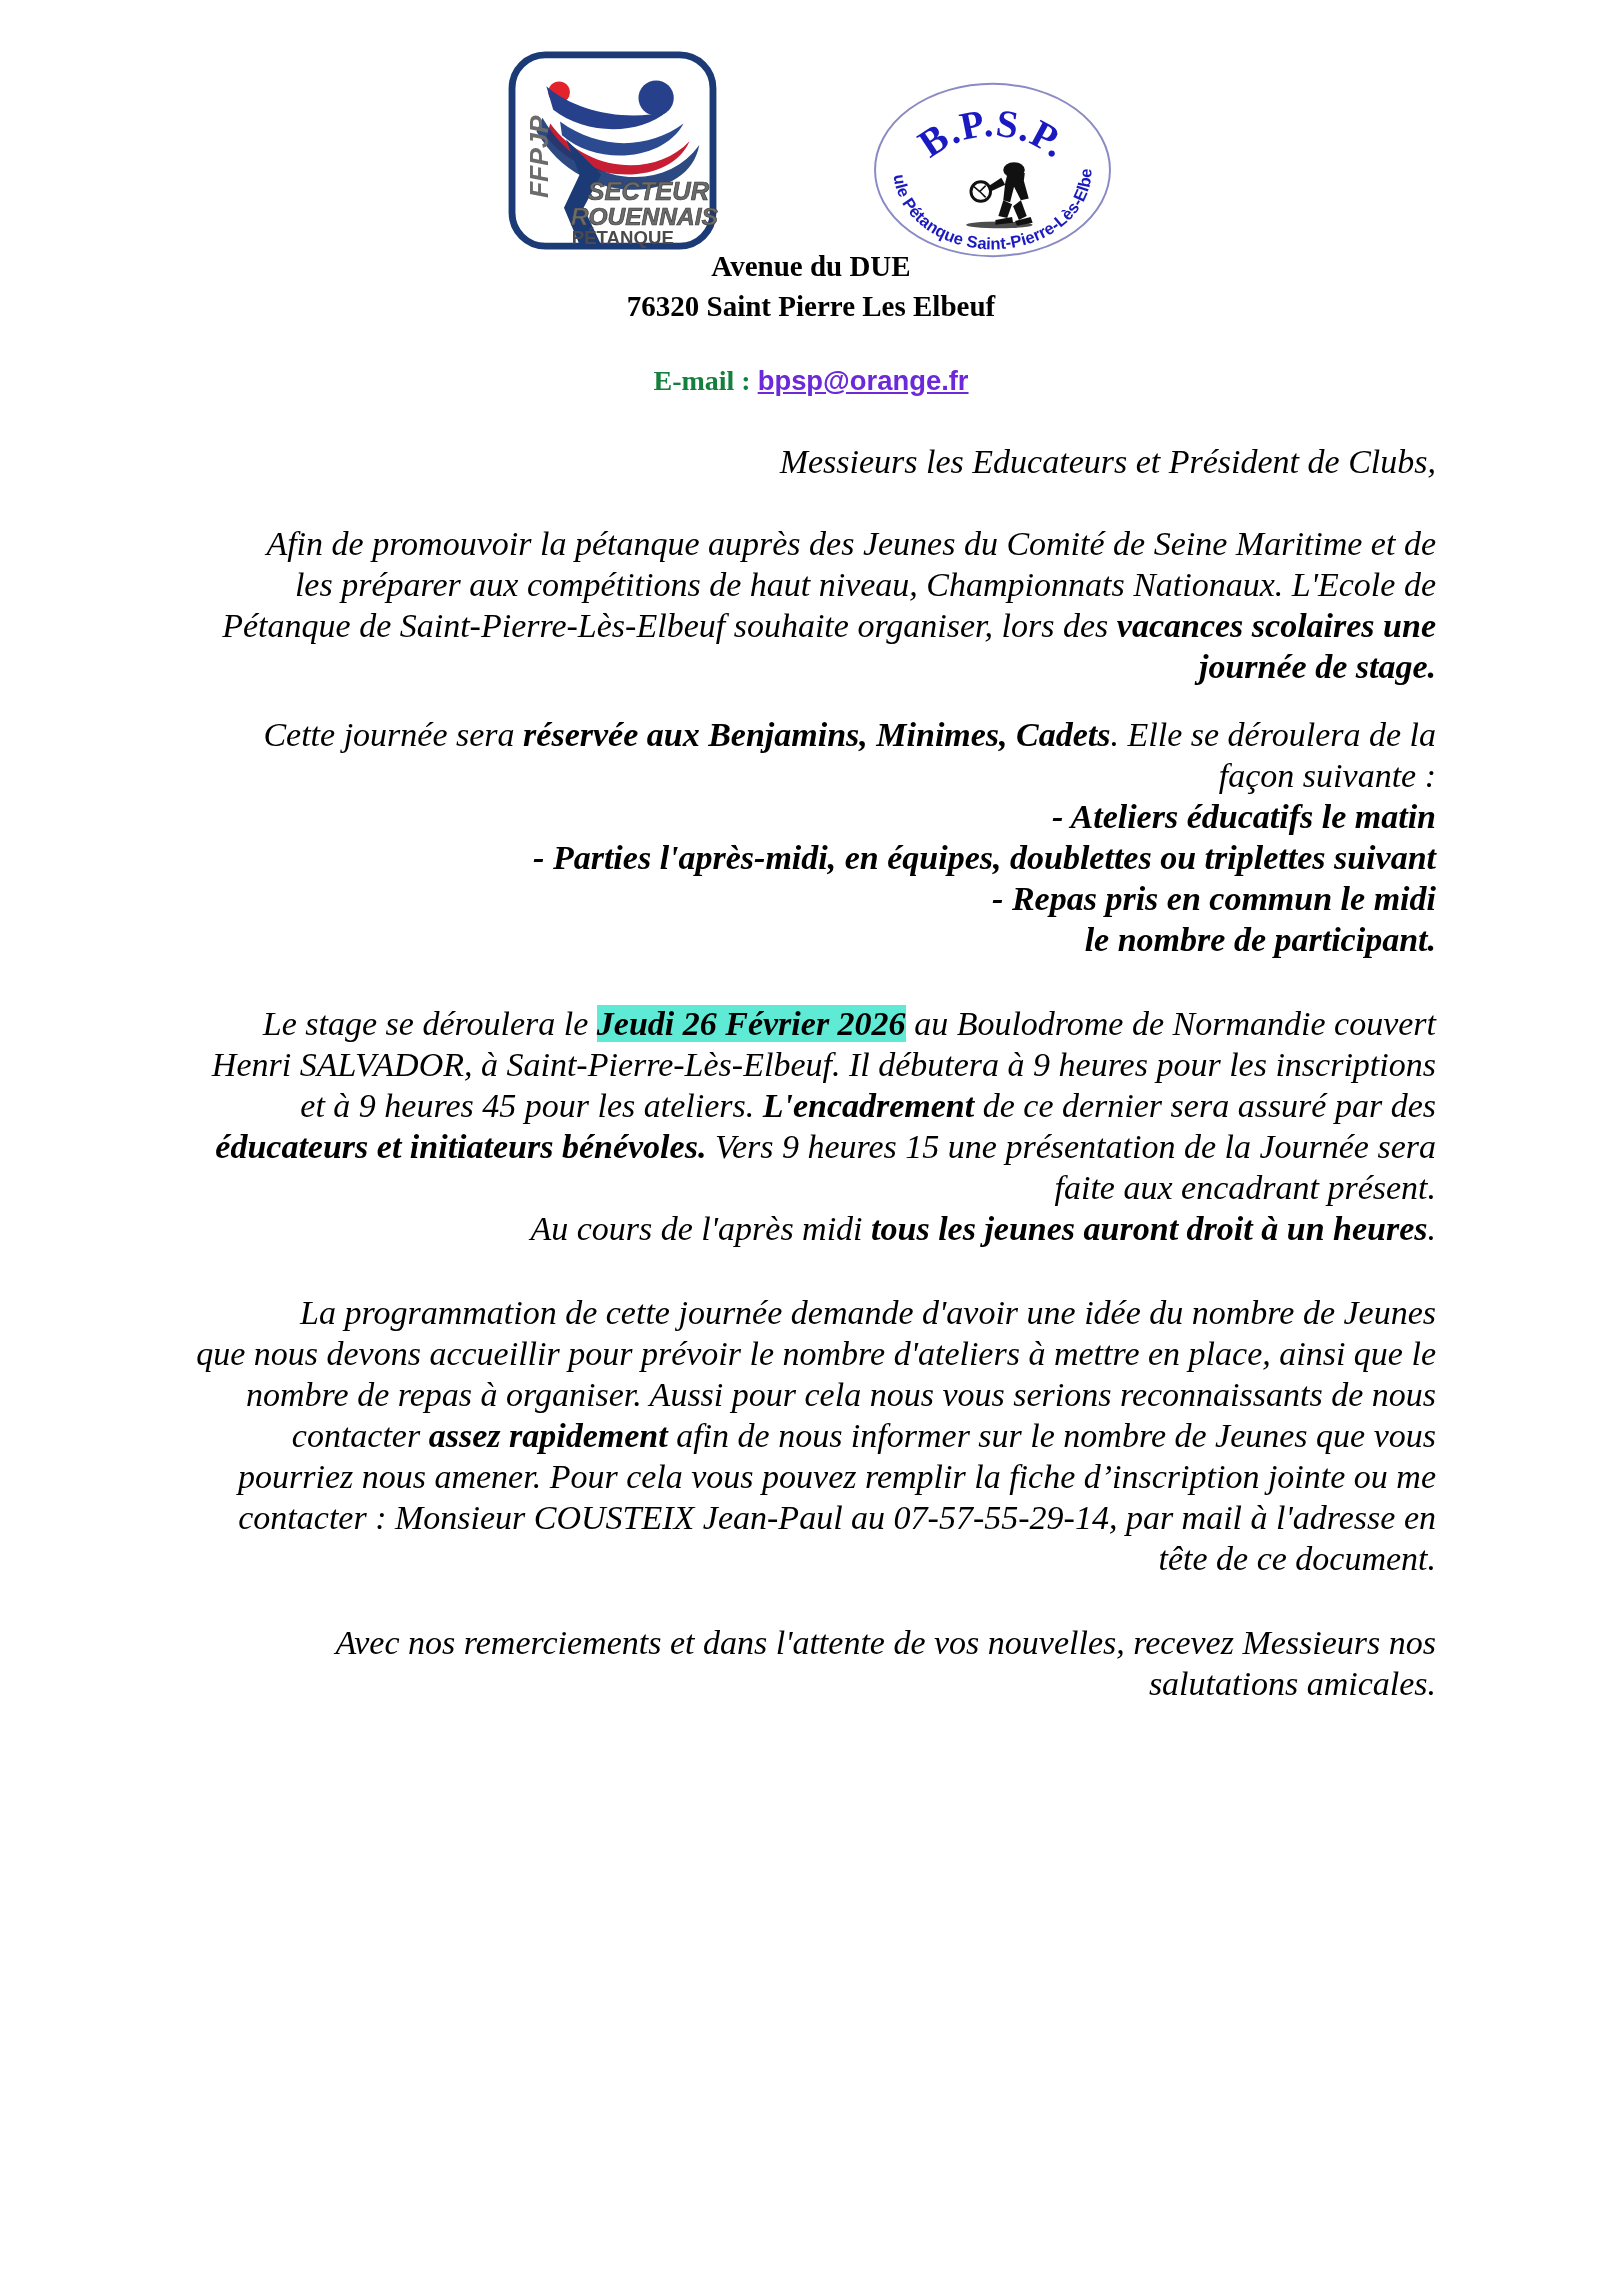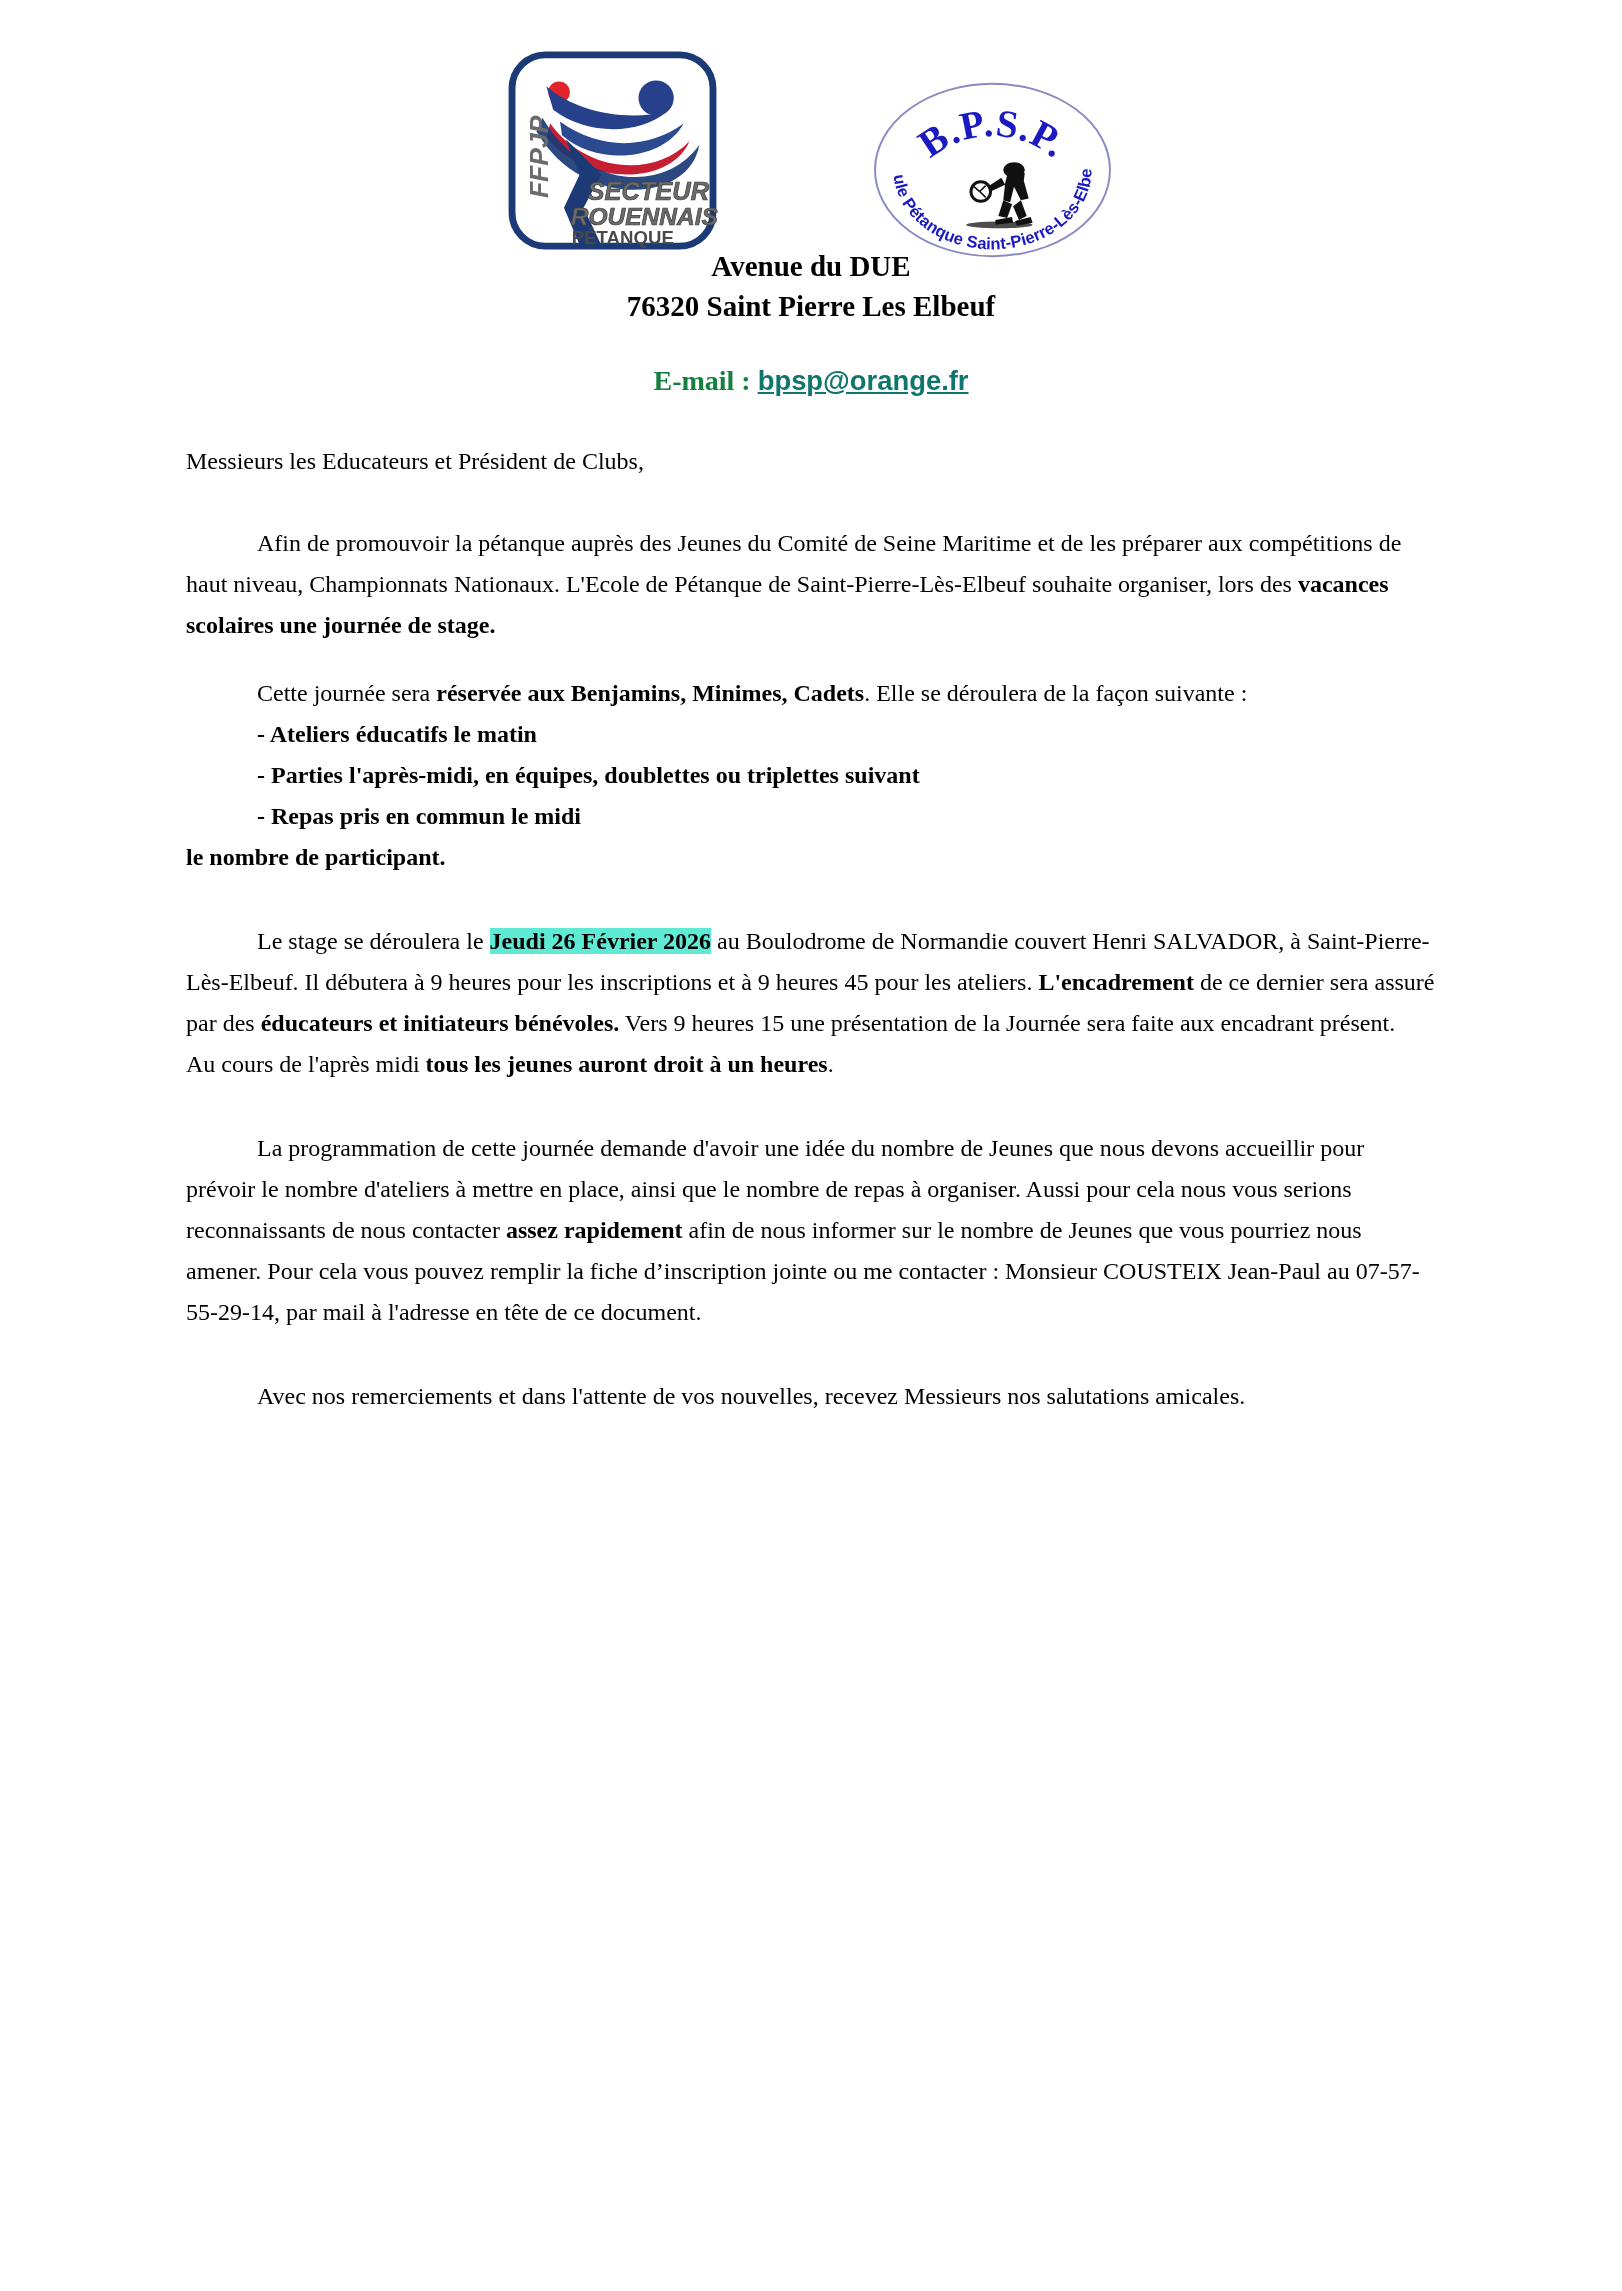--- a/index.html
+++ b/index.html
@@ -69,31 +69,32 @@
     line-height: 35px;
   }
   .email-label {
     font-family: "Liberation Serif", "DejaVu Serif", serif;
     font-weight: bold;
     color: #15803d;
   }
   .email-value {
     font-family: "Liberation Sans", "DejaVu Sans", sans-serif;
     font-weight: bold;
-    color: #0f766e;
+    color: #6d28d9;
     text-decoration: underline;
     font-size: 27.4px;
   }
 
   
   .body-text {
     margin-top: 43px;
-    font-size: 24px;
+    font-size: 34px;
     line-height: 41px;
-    text-align: left;
+    text-align: right;
+    font-style: italic;
   }
   .salutation {
     margin-left: 127px;
     margin-bottom: 0;
   }
   .para {
     margin: 0;
     text-indent: 71px;
   }
   .para.noindent { text-indent: 0; }

